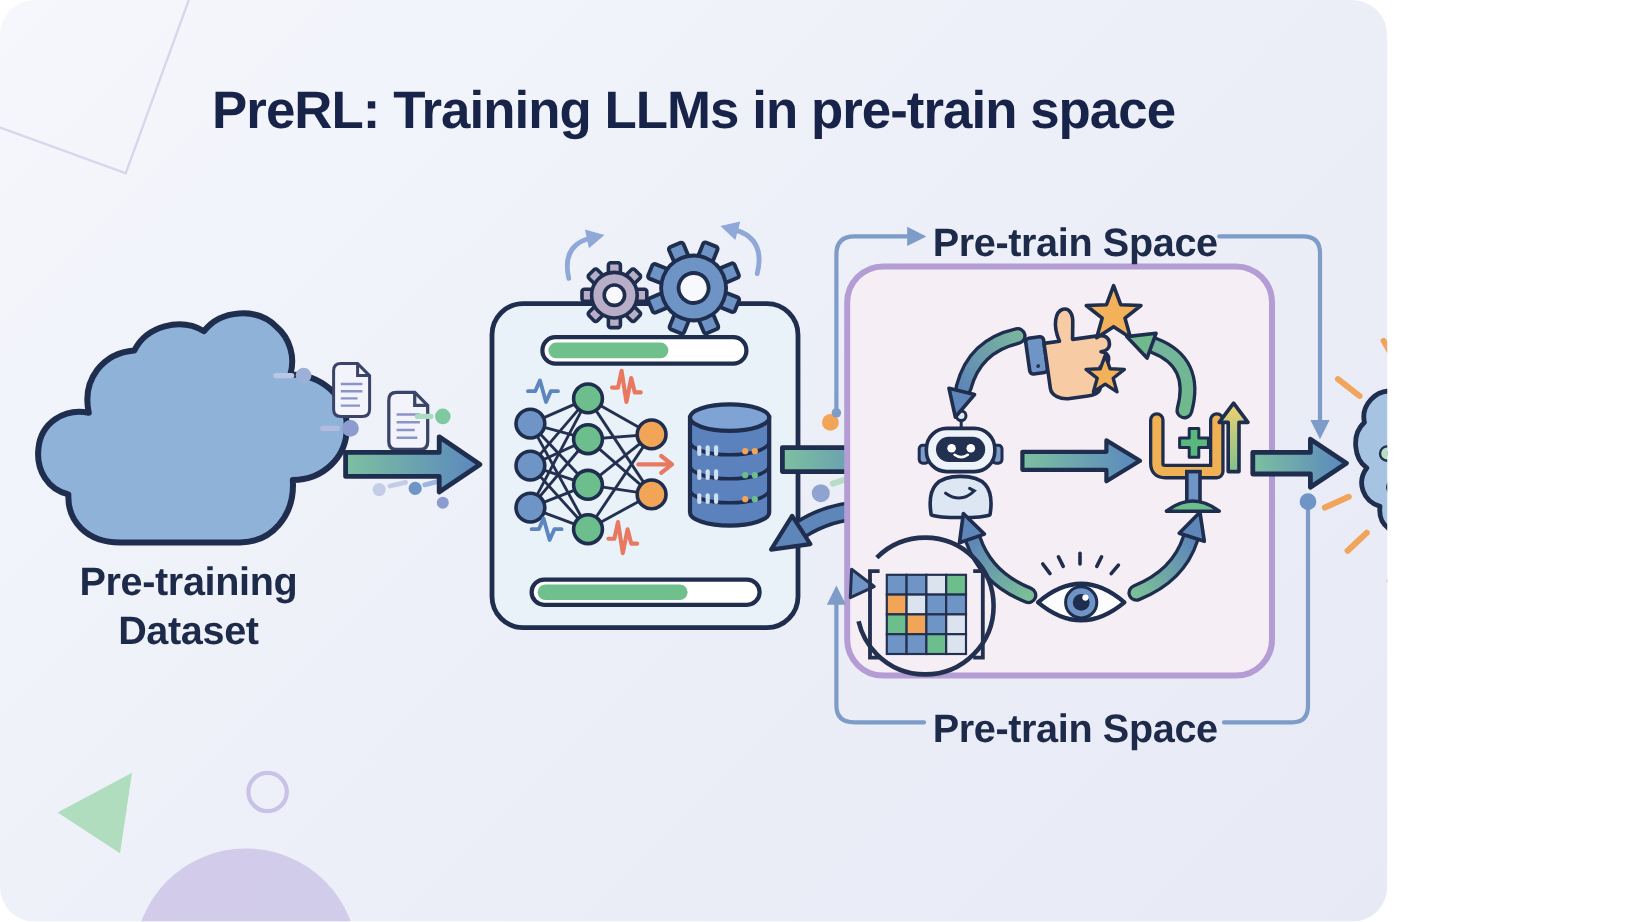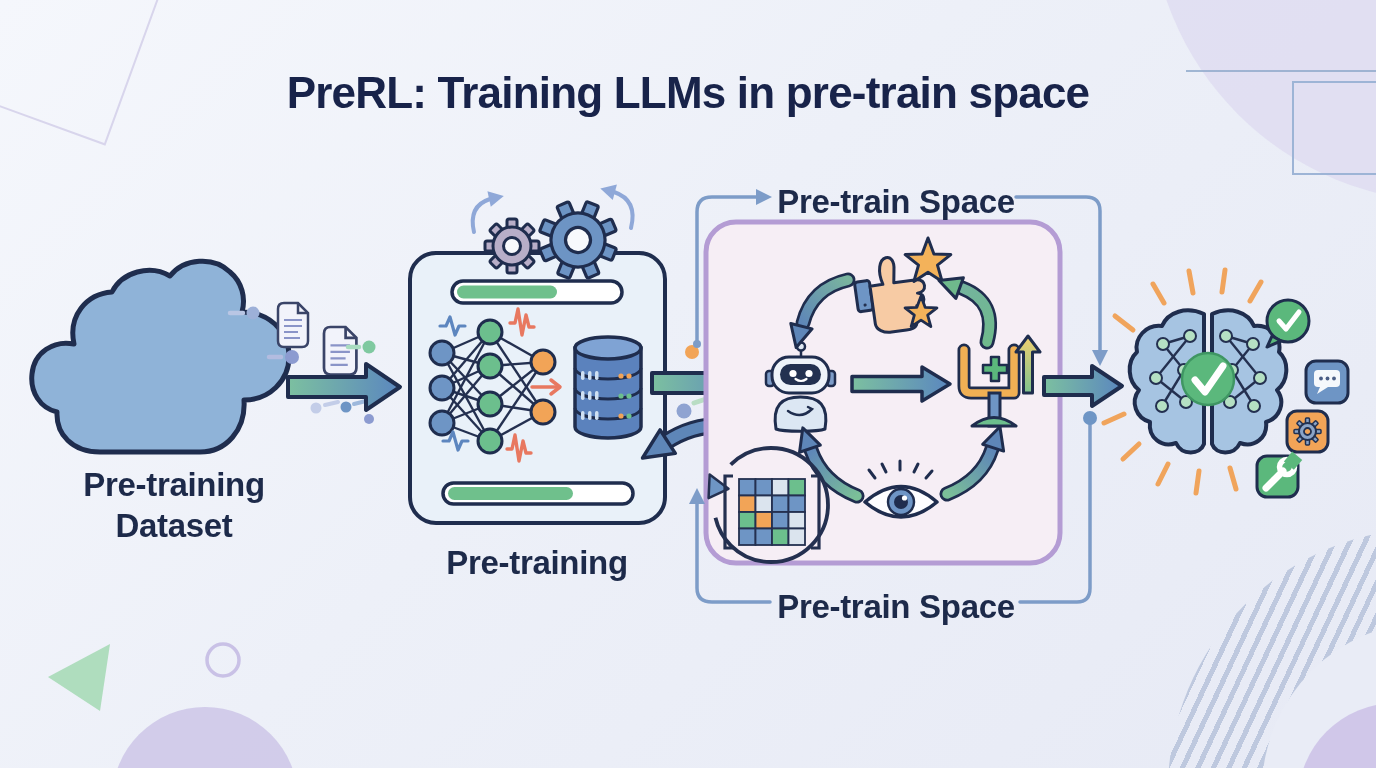--- a/index.html
+++ b/index.html
@@ -1,19 +1,20 @@
 <!DOCTYPE html>
 <html><head>
 <meta charset="utf-8">
 <style>
   html,body{margin:0;padding:0;}
   .canvas{
-    position:relative;width:1376px;height:768px;overflow:hidden;
+    position:relative;width:1156px;height:768px;overflow:hidden;
     background:linear-gradient(135deg,#f5f7fc 0%,#edf0f8 45%,#e7eaf5 100%);
     font-family:"Liberation Sans",sans-serif;
+    border-radius:29px;
   }
   .abs{position:absolute;}
   .label{
     position:absolute;color:#1d2a4a;font-weight:bold;text-align:center;
     font-size:33px;line-height:1.25;letter-spacing:-0.3px;
   }
   .title{
     position:absolute;left:0;right:0;top:68px;text-align:center;
     color:#18234a;font-weight:bold;font-size:44px;letter-spacing:-0.8px;
   }
@@ -450,21 +451,20 @@
     <g>
       <rect x="1257" y="456" width="41" height="41" rx="10" fill="#5bb87c" stroke="#1f2d4e" stroke-width="3"></rect>
       <line x1="1266" y1="488" x2="1283" y2="471" stroke="#ffffff" stroke-width="7" stroke-linecap="round"></line>
       <circle cx="1287" cy="467" r="7.5" fill="none" stroke="#ffffff" stroke-width="5.5"></circle>
       <rect x="1287" y="454" width="13" height="13" fill="#5bb87c" transform="rotate(40 1293 460)"></rect>
     </g>
   </svg>
 
   <div class="title">PreRL: Training LLMs in pre-train space</div>
 
-  <div class="label" style="left:49px;top:464px;width:250px;">Pre-training Dataset</div>
-
-  <div class="label" style="left:407px;top:542px;width:260px;">Pre-training</div>
+  <div class="label" style="left:32px;top:464px;width:250px;">Pre-training Dataset</div>
+
 
   <div class="label" style="left:776px;top:181px;width:240px;">Pre-train Space</div>
 
   <div class="label" style="left:776px;top:586px;width:240px;">Pre-train Space</div>
 
 </div>
 
 </body></html>

